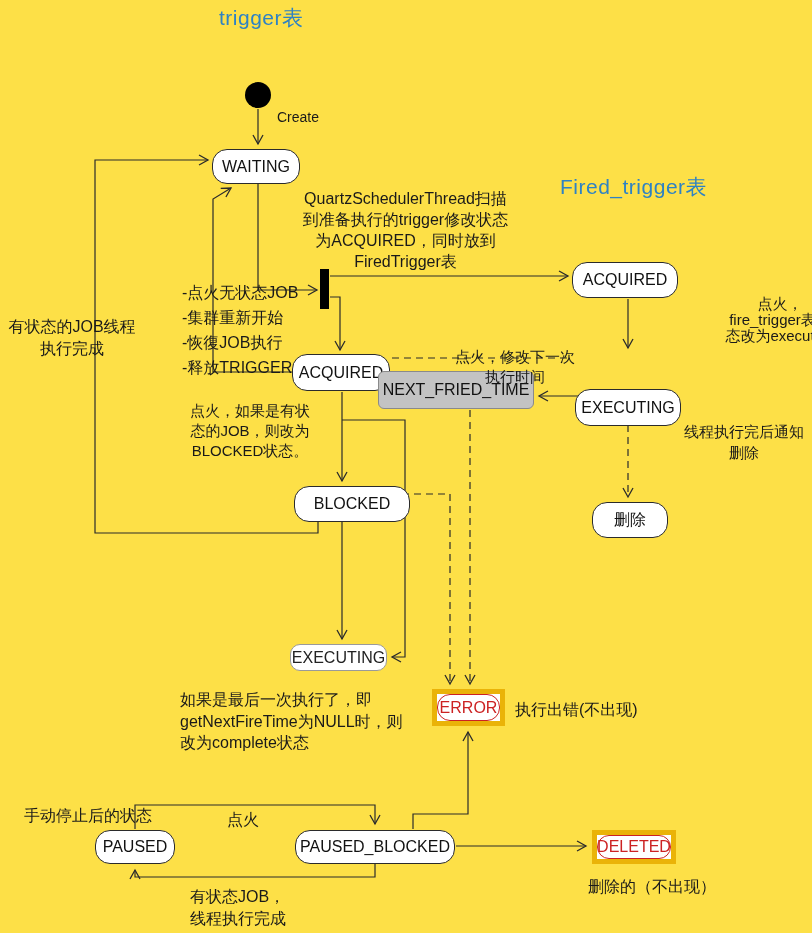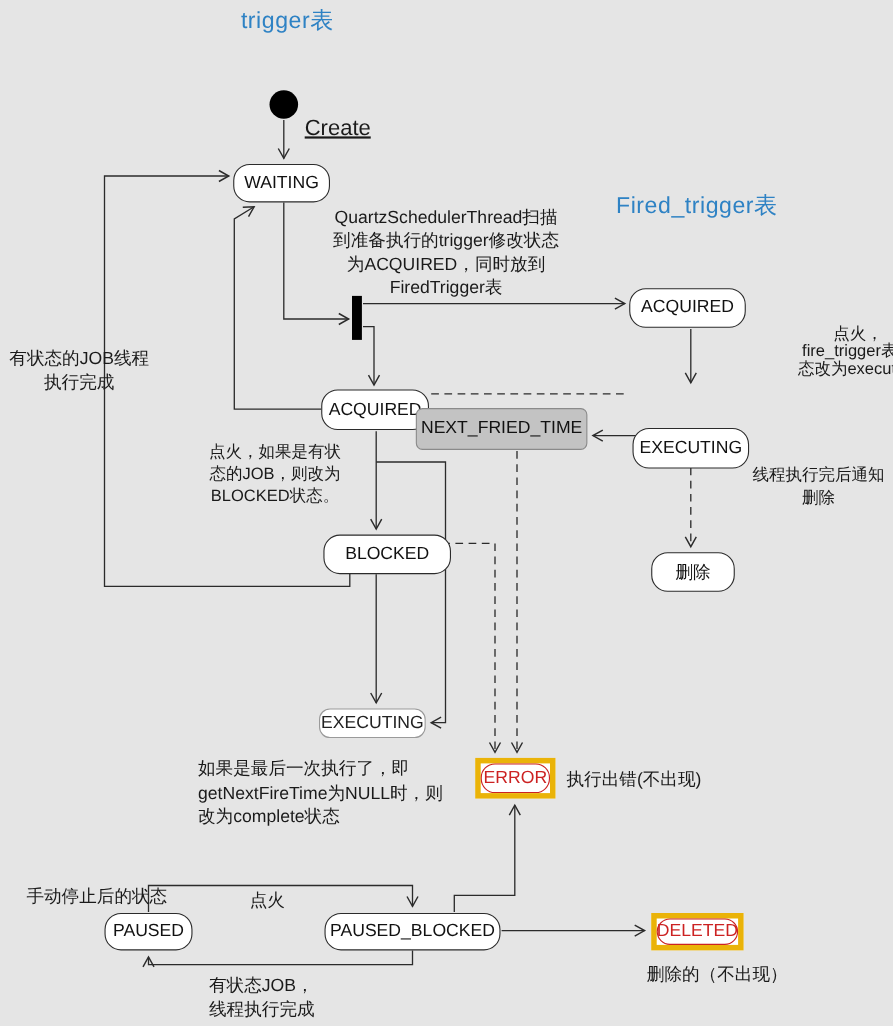--- a/index.html
+++ b/index.html
@@ -1,17 +1,17 @@
 <!DOCTYPE html>
 <html><head>
 <meta charset="utf-8">
 <style>
   html,body{margin:0;padding:0;background:#fff;}
   #stage{
-    position:relative;width:812px;height:933px;background:#e5e5e5;overflow:hidden;
+    position:relative;width:812px;height:933px;background:#fde047;overflow:hidden;
     font-family:"Liberation Sans","DejaVu Sans",sans-serif;color:#1a1a1a;
   }
   #wires{position:absolute;left:0;top:0;z-index:1;}
   .title{
     position:absolute;z-index:2;font-size:21px;color:#2e82c4;letter-spacing:0.5px;
   }
   .node{
     position:absolute;z-index:2;display:flex;align-items:center;justify-content:center;
     background:#fff;border:1.4px solid #2b2b2b;border-radius:15px;
     font-size:16px;color:#111;box-sizing:border-box;white-space:nowrap;
@@ -102,30 +102,36 @@
   <div class="node" style="left:292px;top:354px;width:98px;height:37px;">ACQUIRED</div>
   <div class="node gray" style="left:378px;top:371px;width:156px;height:38px;">NEXT_FRIED_TIME</div>
   <div class="node" style="left:294px;top:486px;width:116px;height:36px;">BLOCKED</div>
   <div class="node light" style="left:290px;top:644px;width:97px;height:27px;">EXECUTING</div>
   <div class="node" style="left:592px;top:502px;width:76px;height:36px;">删除</div>
   <div class="node red" style="left:432px;top:689px;width:73px;height:37px;">ERROR</div>
   <div class="node" style="left:95px;top:830px;width:80px;height:34px;">PAUSED</div>
   <div class="node" style="left:295px;top:830px;width:160px;height:34px;">PAUSED_BLOCKED</div>
   <div class="node red" style="left:592px;top:830px;width:84px;height:34px;">DELETED</div>
 
-  <div class="note" style="left:277px;top:107px;font-size:20px;text-decoration:underline;">Create</div>
+  <div class="note" style="left:277px;top:107px;font-size:14px;">Create</div>
   <div class="note center" style="left:283px;top:188px;width:245px;font-size:16px;line-height:21px;">QuartzSchedulerThread扫描
 到准备执行的trigger修改状态
 为ACQUIRED，同时放到
 FiredTrigger表</div>
+  <div class="note" style="left:182px;top:280px;font-size:16px;line-height:25px;">-点火无状态JOB
+-集群重新开始
+-恢復JOB执行
+-释放TRIGGER</div>
   <div class="note center" style="left:2px;top:316px;width:140px;font-size:16px;line-height:22px;">有状态的JOB线程
 执行完成</div>
   <div class="note center" style="left:718px;top:296px;width:124px;line-height:16px;">点火，
 fire_trigger表状
 态改为executing</div>
+  <div class="note center" style="left:415px;top:347px;width:200px;line-height:20px;">点火，修改下一次
+执行时间</div>
   <div class="note center" style="left:175px;top:401px;width:150px;line-height:20px;">点火，如果是有状
 态的JOB，则改为
 BLOCKED状态。</div>
   <div class="note center" style="left:676px;top:421px;width:136px;line-height:21px;">线程执行完后通知
 删除</div>
   <div class="note" style="left:180px;top:689px;width:262px;font-size:16px;line-height:21.5px;">如果是最后一次执行了，即
 getNextFireTime为NULL时，则
 改为complete状态</div>
   <div class="note" style="left:515px;top:700px;font-size:16px;">执行出错(不出现)</div>
   <div class="note" style="left:588px;top:877px;font-size:16px;">删除的（不出现）</div>

